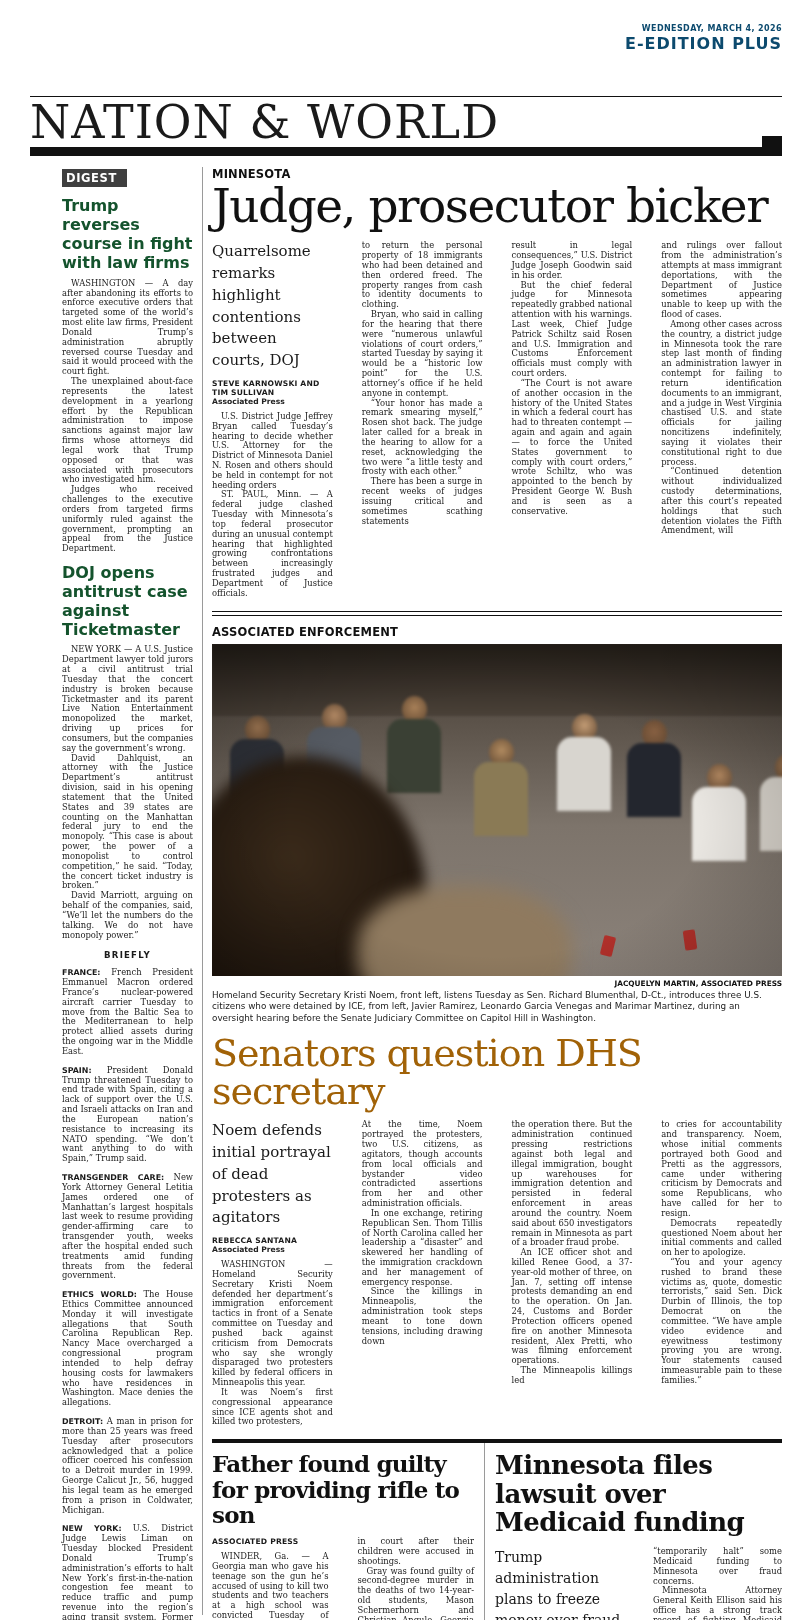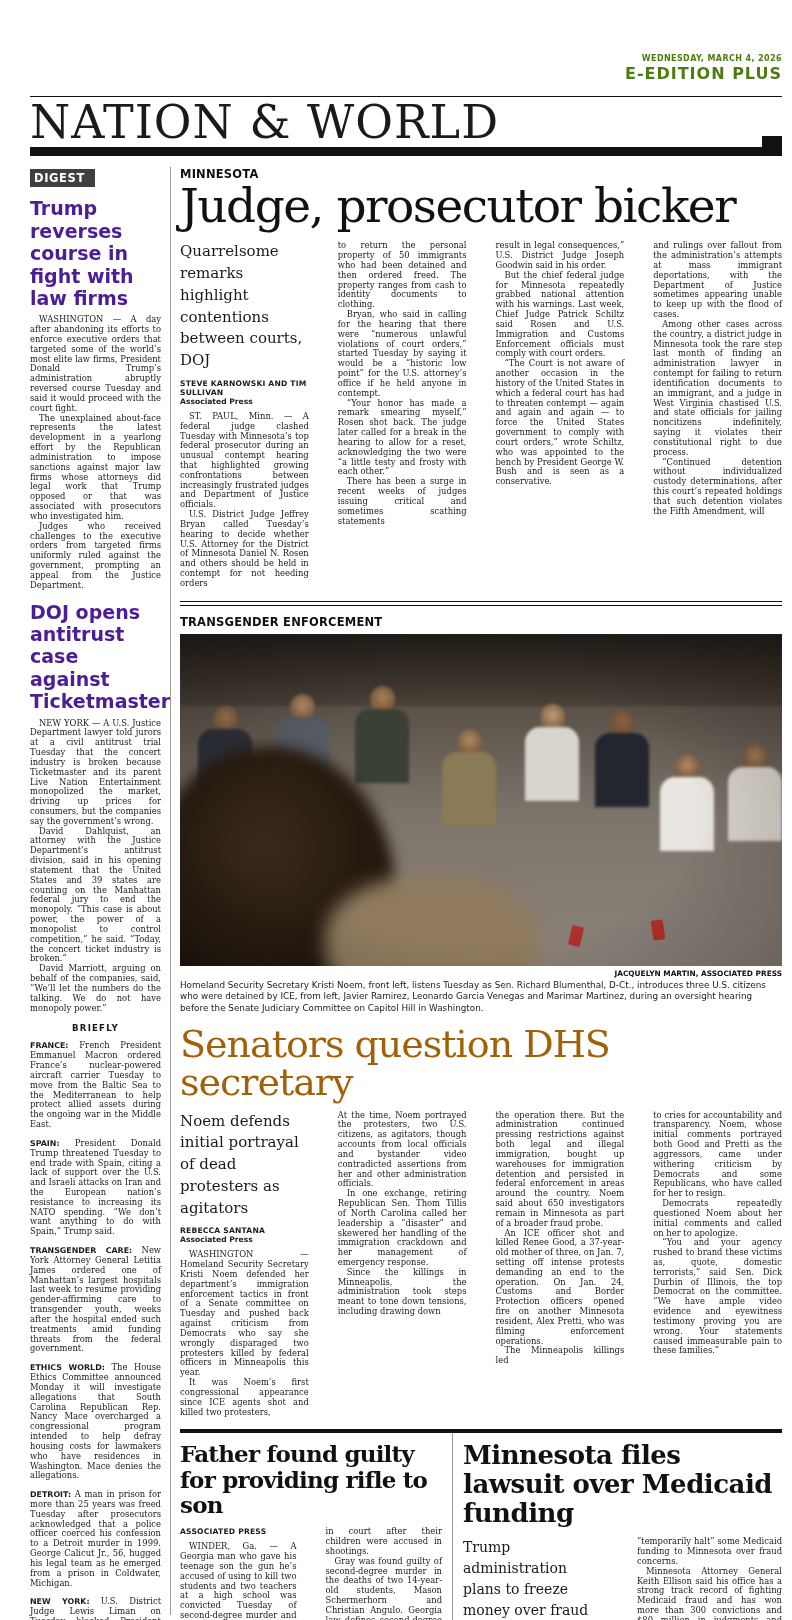--- a/index.html
+++ b/index.html
@@ -4,31 +4,31 @@
 <style>
   * { box-sizing: border-box; }
   html,body { margin:0; padding:0; background:#d9d9d9; }
   .page {
     width:792px; height:1620px; margin:0 auto; background:#ffffff;
     position:relative; padding:0 10px 0 30px; overflow:hidden;
     font-family:"DejaVu Serif", serif; color:#1a1a1a;
   }
   
   .topbar { height:96px; position:relative; }
-  .edition-block { position:absolute; right:0; top:54px; text-align:right;
-    font-family:"DejaVu Sans", sans-serif; color:#4d7c0f; }
+  .edition-block { position:absolute; right:0; top:24px; text-align:right;
+    font-family:"DejaVu Sans", sans-serif; color:#0c4a6e; }
   .edition-date { font-size:8px; font-weight:bold; letter-spacing:.4px; }
   .edition-label { font-size:16px; font-weight:bold; letter-spacing:1px; margin-top:1px; }
   .masthead-rule { border-top:1.5px solid #111; }
   .masthead h1 { margin:1px 0 0; font-size:46px; font-weight:normal; letter-spacing:1px; line-height:1.05; }
   .masthead-bar { height:9px; background:#111; position:relative; margin-top:1px; }
   .masthead-square { position:absolute; right:0; bottom:0; width:20px; height:20px; background:#111; }
 
   
-  .content { display:flex; margin-top:11px; height:1448px; }
+  .content { display:flex; margin-top:11px; height:1448px;margin-left:32px; }
   .vrule { width:1px; background:#9a9a9a; flex:none; }
   .digest-col { width:140px; flex:none; padding-right:9px; }
   .main-col { flex:1; padding-left:9px; min-width:0; }
 
   
   p { margin:0; }
   .bodytext p { font-size:8.4px; line-height:1.17; text-align:justify; text-indent:9px; }
   .cont-first p:first-child { text-indent:0; }
   .kicker { font-family:"DejaVu Sans", sans-serif; font-weight:bold; font-size:11.5px; letter-spacing:.2px; color:#111; }
   .deck { font-size:15px; line-height:1.45; margin:0 0 7px; }
@@ -36,21 +36,21 @@
   .byline-name { font-size:7.6px; font-weight:bold; letter-spacing:.2px; }
   .byline-org { font-size:7.6px; font-weight:bold; color:#222; }
   .story-grid { display:flex; gap:29px; }
   .story-grid .col { flex:1; min-width:0; }
 
   
   .digest-label { display:inline-block; background:#3f3f3f; color:#fff;
     font-family:"DejaVu Sans", sans-serif; font-weight:bold; font-size:11.5px;
     letter-spacing:.6px; padding:2px 10px 2px 4px; }
   .digest-head { font-family:"DejaVu Sans", sans-serif; font-weight:bold;
-    font-size:19px; line-height:1.18; margin:10px 0 6px; color:#4c1d95; }
+    font-size:16px; line-height:1.18; margin:10px 0 6px; color:#14532d; }
   .digest-body { margin-bottom:4px; }
   .briefly { text-align:center; font-family:"DejaVu Sans", sans-serif; font-weight:bold;
     font-size:8.6px; letter-spacing:1.2px; margin:10px 0 8px; }
   .brief { font-size:8.4px; line-height:1.17; text-align:justify; margin-bottom:9px; }
   .brief-tag { font-family:"DejaVu Sans", sans-serif; font-weight:bold; font-size:7.9px; }
   .digest-credit { text-align:right; font-style:italic; font-size:8.2px; margin:0 0 12px; }
 
   
   .headline-xl { font-size:47px; font-weight:normal; letter-spacing:-1.5px; line-height:.98; margin:2px 0 12px; color:#111; }
   .headline-lg { font-size:38px; font-weight:normal; letter-spacing:-1px; line-height:1; margin:4px 0 10px; color:#a16207; }
@@ -153,45 +153,45 @@
       <h2 class="headline-xl">Judge, prosecutor bicker</h2>
 
       <div class="story-grid">
         <div class="col">
           <p class="deck">Quarrelsome remarks highlight contentions between courts, DOJ</p>
           <div class="byline">
             <div class="byline-name">STEVE KARNOWSKI AND TIM SULLIVAN</div>
             <div class="byline-org">Associated Press</div>
           </div>
           <div class="bodytext">
+              <p>U.S. District Judge Jeffrey Bryan called Tuesday’s hearing to decide whether U.S. Attorney for the District of Minnesota Daniel N. Rosen and others should be held in contempt for not heeding orders</p>
               <p>ST. PAUL, Minn. — A federal judge clashed Tuesday with Minnesota’s top federal prosecutor during an unusual contempt hearing that highlighted growing confrontations between increasingly frustrated judges and Department of Justice officials.</p>
-              <p>U.S. District Judge Jeffrey Bryan called Tuesday’s hearing to decide whether U.S. Attorney for the District of Minnesota Daniel N. Rosen and others should be held in contempt for not heeding orders</p>
             </div>
         </div>
         <div class="col bodytext cont-first">
-            <p>to return the personal property of 50 immigrants who had been detained and then ordered freed. The property ranges from cash to identity documents to clothing.</p>
+            <p>to return the personal property of 18 immigrants who had been detained and then ordered freed. The property ranges from cash to identity documents to clothing.</p>
             <p>Bryan, who said in calling for the hearing that there were “numerous unlawful violations of court orders,” started Tuesday by saying it would be a “historic low point” for the U.S. attorney’s office if he held anyone in contempt.</p>
             <p>“Your honor has made a remark smearing myself,” Rosen shot back. The judge later called for a break in the hearing to allow for a reset, acknowledging the two were “a little testy and frosty with each other.”</p>
             <p>There has been a surge in recent weeks of judges issuing critical and sometimes scathing statements</p>
           </div>
         <div class="col bodytext cont-first">
             <p>result in legal consequences,” U.S. District Judge Joseph Goodwin said in his order.</p>
             <p>But the chief federal judge for Minnesota repeatedly grabbed national attention with his warnings. Last week, Chief Judge Patrick Schiltz said Rosen and U.S. Immigration and Customs Enforcement officials must comply with court orders.</p>
             <p>“The Court is not aware of another occasion in the history of the United States in which a federal court has had to threaten contempt — again and again and again — to force the United States government to comply with court orders,” wrote Schiltz, who was appointed to the bench by President George W. Bush and is seen as a conservative.</p>
           </div>
         <div class="col bodytext cont-first">
             <p>and rulings over fallout from the administration’s attempts at mass immigrant deportations, with the Department of Justice sometimes appearing unable to keep up with the flood of cases.</p>
             <p>Among other cases across the country, a district judge in Minnesota took the rare step last month of finding an administration lawyer in contempt for failing to return identification documents to an immigrant, and a judge in West Virginia chastised U.S. and state officials for jailing noncitizens indefinitely, saying it violates their constitutional right to due process.</p>
             <p>“Continued detention without individualized custody determinations, after this court’s repeated holdings that such detention violates the Fifth Amendment, will</p>
           </div>
       </div>
 
       <div class="double-rule"></div>
 
-      <div class="kicker">TRANSGENDER ENFORCEMENT</div>
+      <div class="kicker">ASSOCIATED ENFORCEMENT</div>
 
       <div class="photo">
         <div class="ph wall"></div>
         <div class="person" style="left:18px;top:72px;--skin:#a37a55;--coat:#2e3138">
             <div class="head"></div>
             <div class="torso"></div>
           </div>
         <div class="person" style="left:95px;top:60px;--skin:#b98e68;--coat:#565b63">
             <div class="head"></div>
             <div class="torso"></div>

